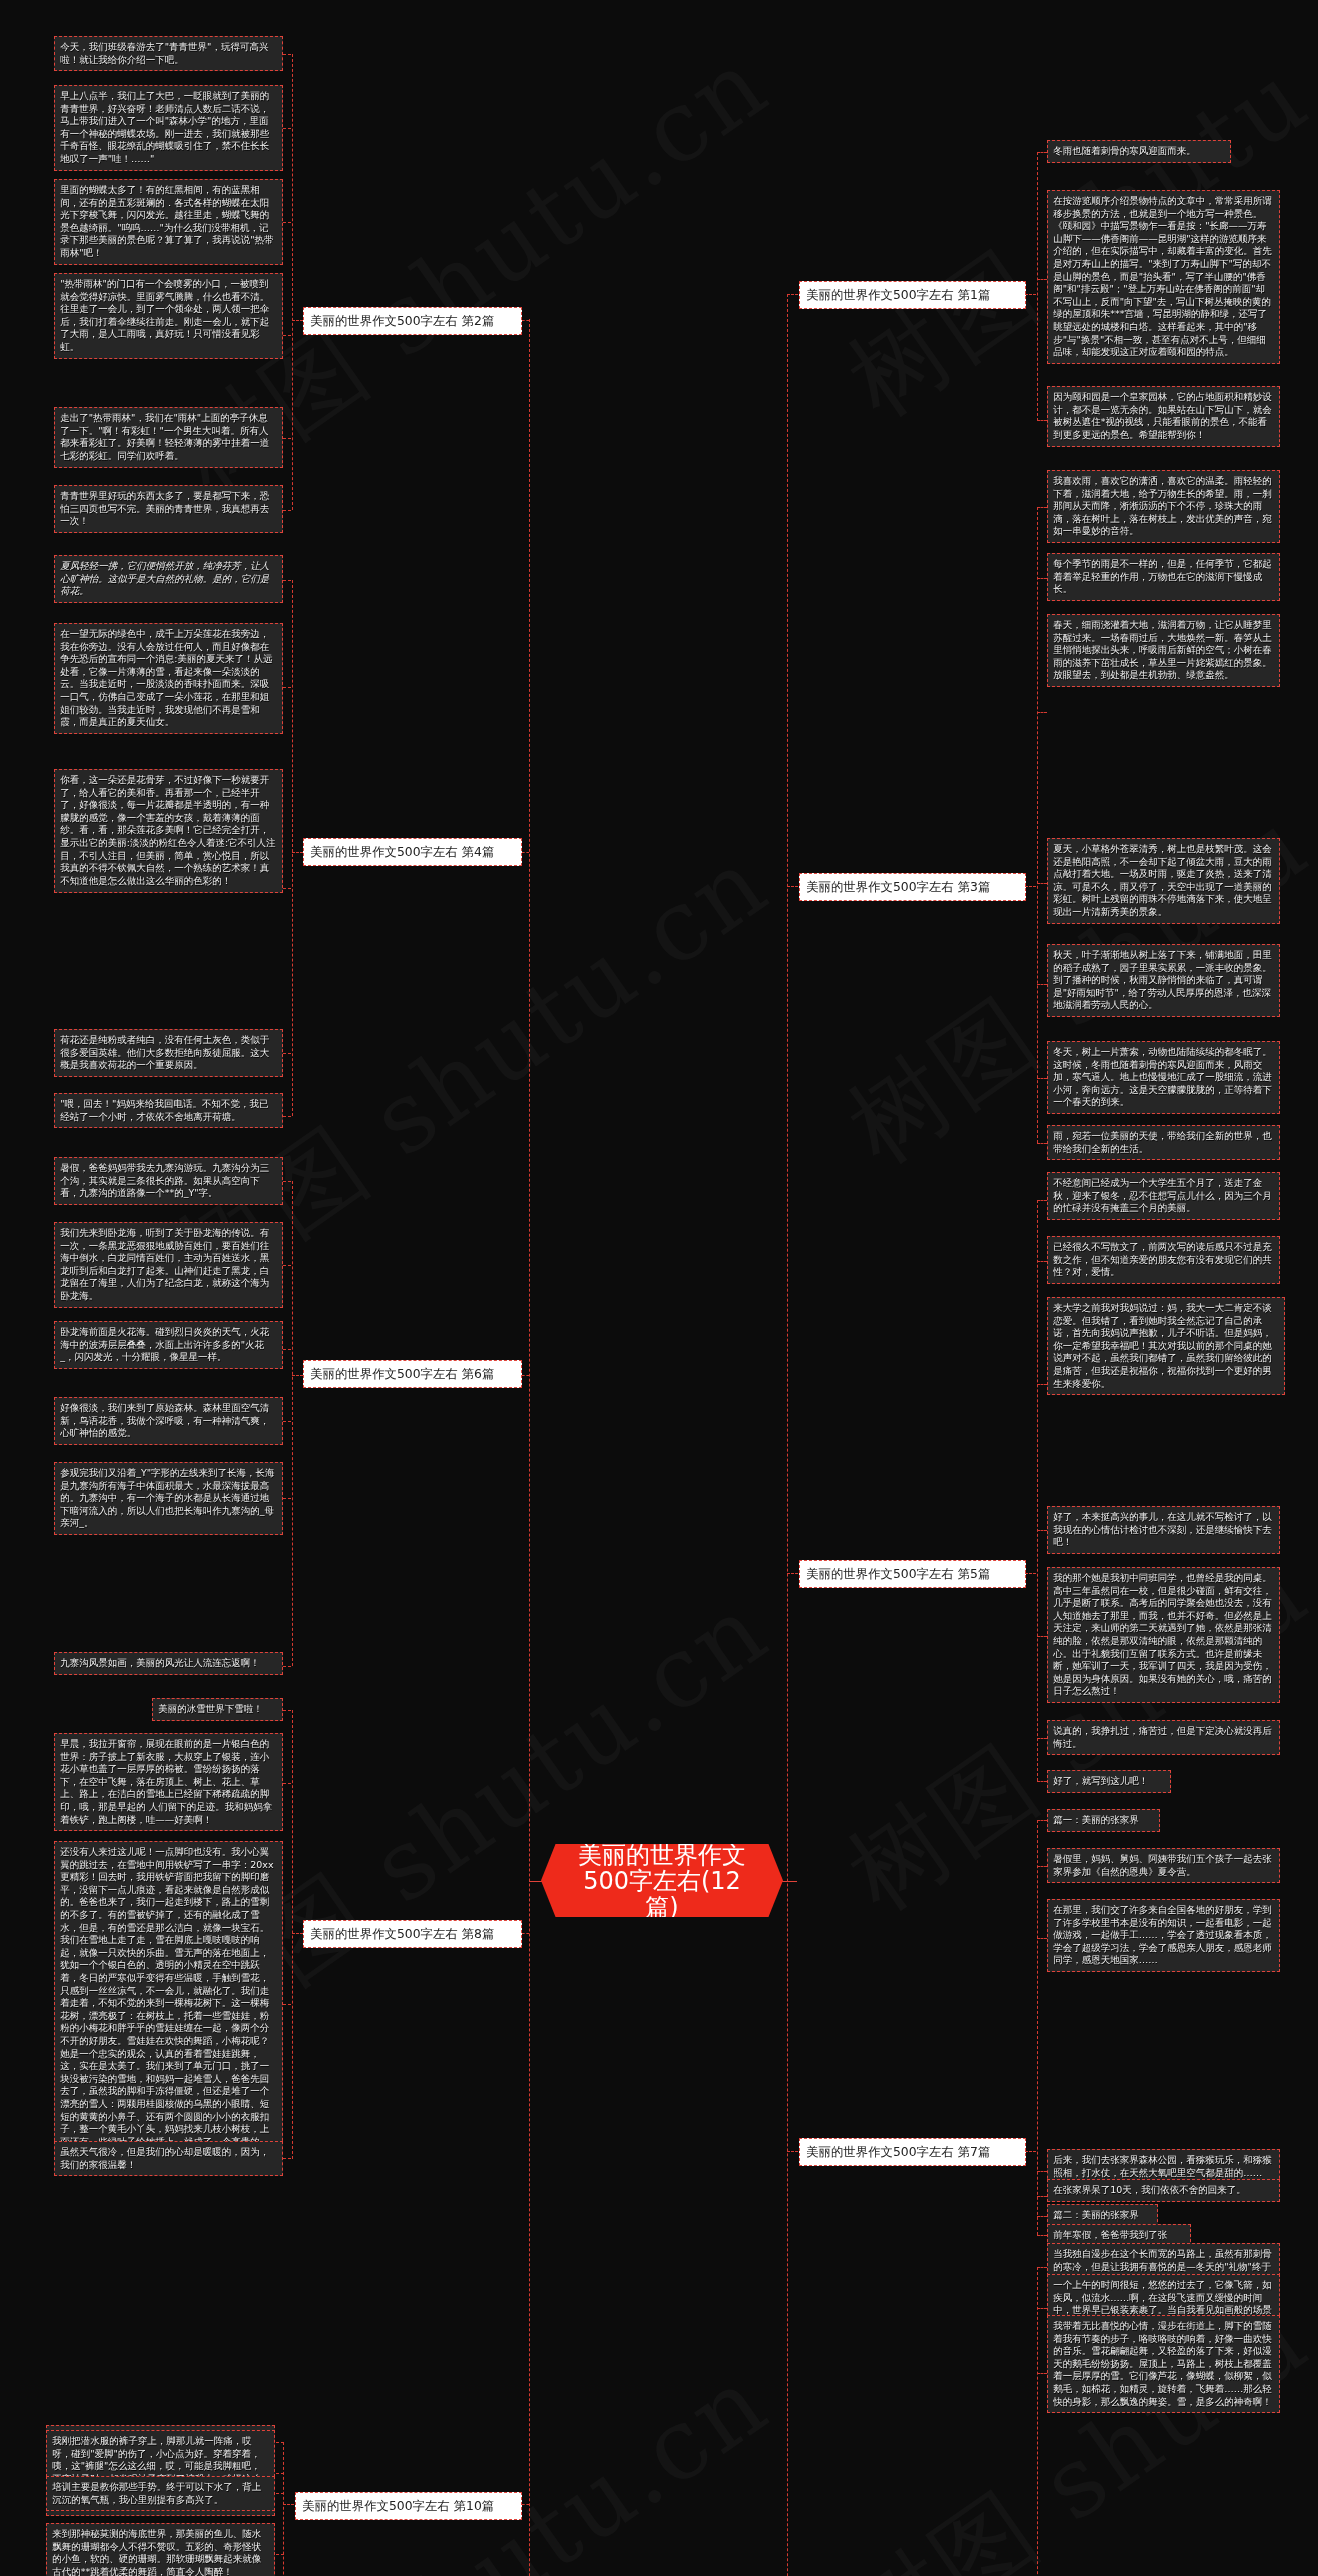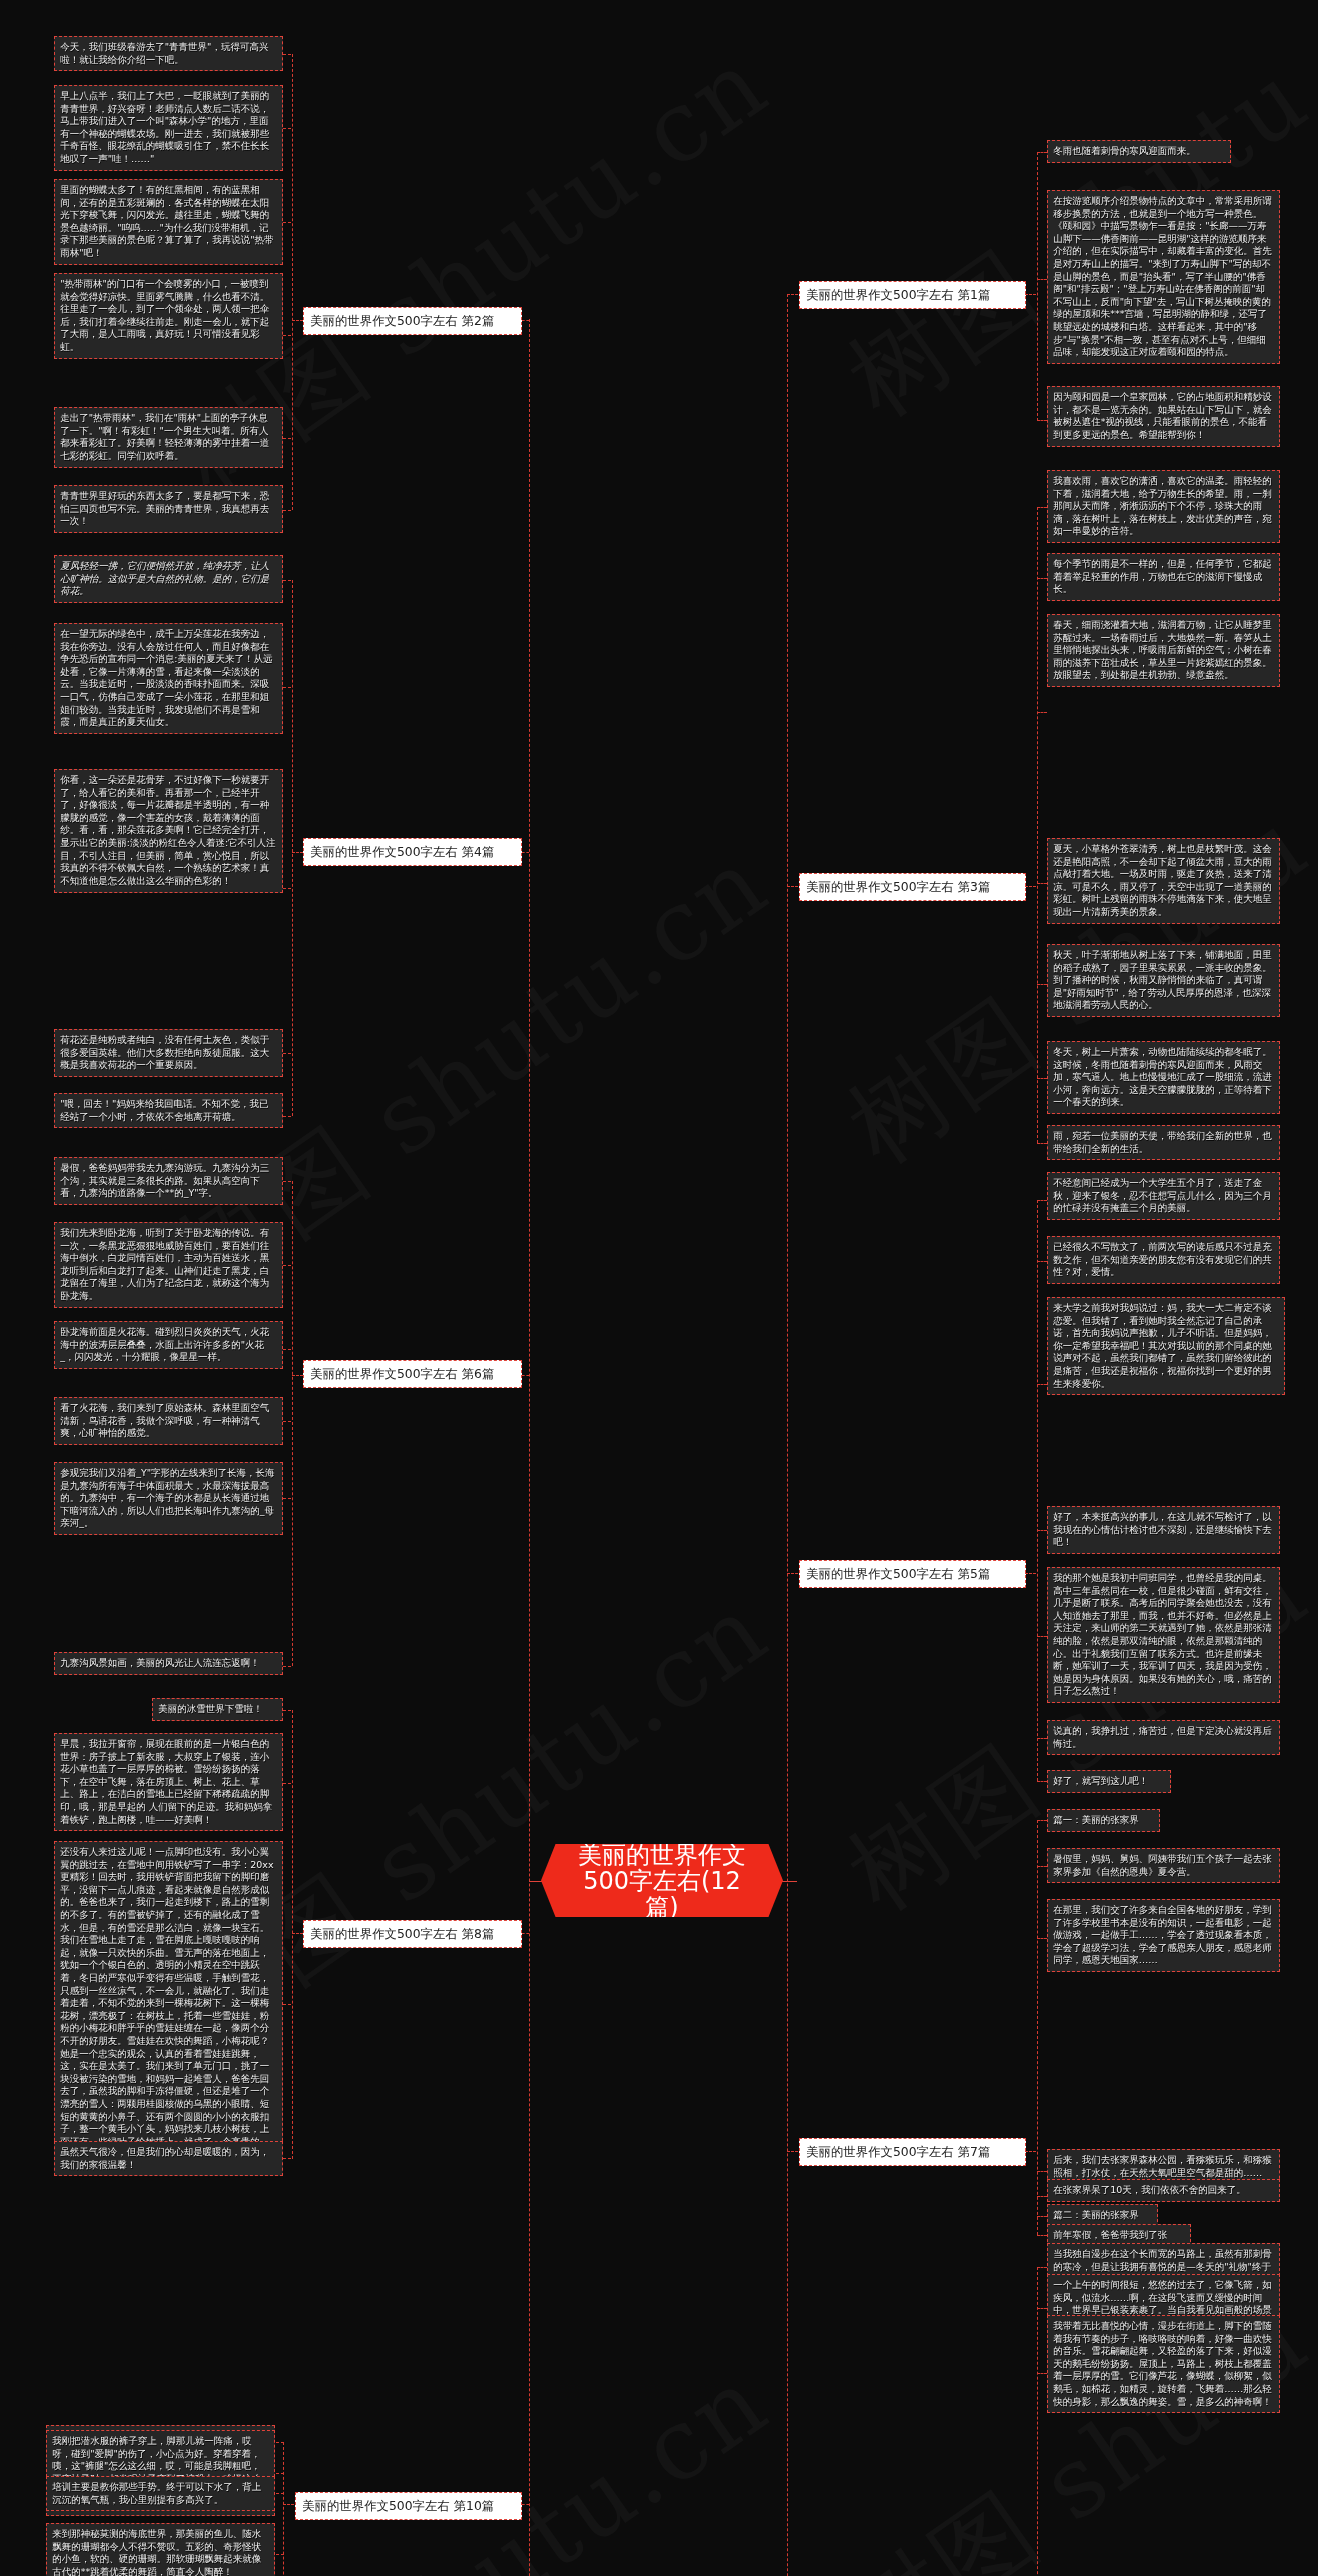--- a/index.html
+++ b/index.html
@@ -153,21 +153,21 @@
     <div class="vline" style="left: 292px; top: 580px; height: 536px;"></div>
     <div class="hline" style="left: 292px; width: 11.3px; top: 852px;"></div>
     <div class="branch" style="left: 303px; top: 1360px; width: 219px;">美丽的世界作文500字左右 第6篇</div>
     <div class="hline" style="left: 522px; width: 6.7px; top: 1375px;"></div>
     <div class="leaf" style="left: 54px; top: 1157px; width: 229px;">暑假，爸爸妈妈带我去九寨沟游玩。九寨沟分为三个沟，其实就是三条很长的路。如果从高空向下看，九寨沟的道路像一个**的_Y"字。</div>
     <div class="hline" style="left: 283px; width: 8.2px; top: 1181px;"></div>
     <div class="leaf" style="left: 54px; top: 1222px; width: 229px;">我们先来到卧龙海，听到了关于卧龙海的传说。有一次，一条黑龙恶狠狠地威胁百姓们，要百姓们往海中倒水，白龙同情百姓们，主动为百姓送水，黑龙听到后和白龙打了起来。山神们赶走了黑龙，白龙留在了海里，人们为了纪念白龙，就称这个海为卧龙海。</div>
     <div class="hline" style="left: 283px; width: 8.2px; top: 1265px;"></div>
     <div class="leaf" style="left: 54px; top: 1321px; width: 229px;">卧龙海前面是火花海。碰到烈日炎炎的天气，火花海中的波涛层层叠叠，水面上出许许多多的"火花_，闪闪发光，十分耀眼，像星星一样。</div>
     <div class="hline" style="left: 283px; width: 8.2px; top: 1349px;"></div>
-    <div class="leaf" style="left: 54px; top: 1397px; width: 229px;">看了火花海，我们来到了原始森林。森林里面空气清新，鸟语花香，我做个深呼吸，有一种神清气爽，心旷神怡的感觉。</div>
+    <div class="leaf" style="left: 54px; top: 1397px; width: 229px;">好像很淡，我们来到了原始森林。森林里面空气清新，鸟语花香，我做个深呼吸，有一种神清气爽，心旷神怡的感觉。</div>
     <div class="hline" style="left: 283px; width: 8.2px; top: 1421px;"></div>
     <div class="leaf" style="left: 54px; top: 1462px; width: 229px;">参观完我们又沿着_Y"字形的左线来到了长海，长海是九寨沟所有海子中体面积最大，水最深海拔最高的。九寨沟中，有一个海子的水都是从长海通过地下暗河流入的，所以人们也把长海叫作九寨沟的_母亲河_。</div>
     <div class="hline" style="left: 283px; width: 8.2px; top: 1498px;"></div>
     <div class="leaf" style="left: 54px; top: 1652px; width: 229px;">九寨沟风景如画，美丽的风光让人流连忘返啊！</div>
     <div class="hline" style="left: 283px; width: 8.2px; top: 1666px;"></div>
     <div class="vline" style="left: 292px; top: 1181px; height: 485px;"></div>
     <div class="hline" style="left: 292px; width: 11.3px; top: 1375px;"></div>
     <div class="branch" style="left: 303px; top: 1920px; width: 219px;">美丽的世界作文500字左右 第8篇</div>
     <div class="hline" style="left: 522px; width: 6.7px; top: 1933px;"></div>
     <div class="leaf" style="left: 152px; top: 1698px; width: 131px;">美丽的冰雪世界下雪啦！</div>

